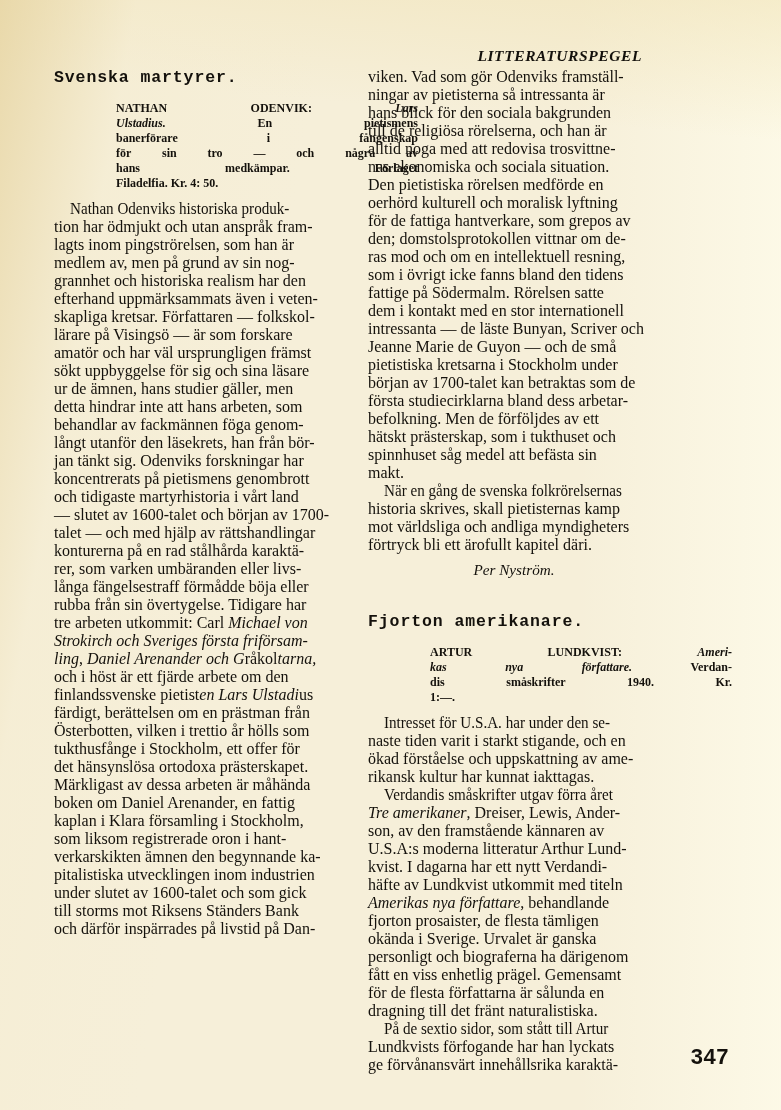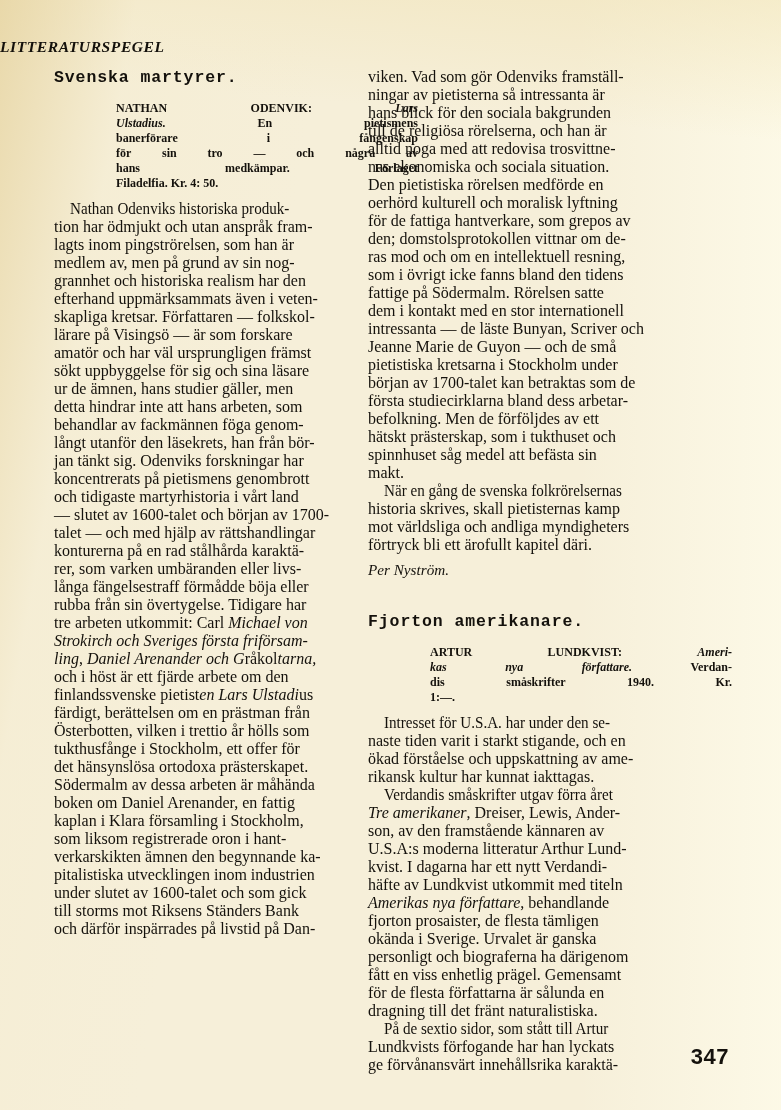--- a/index.html
+++ b/index.html
@@ -29,24 +29,24 @@
   .page {
     position: relative;
     z-index: 1;
     width: 781px;
     height: 1110px;
     box-sizing: border-box;
   }
 
   .running-head {
     position: absolute;
-    top: 38px;
+    top: 47px;
     left: 0;
     width: 642px;
-    text-align: left;
+    text-align: right;
     font-style: italic;
     font-weight: bold;
     font-size: 15.5px;
     letter-spacing: 0.6px;
     font-family: "Liberation Serif", "DejaVu Serif", serif;
   }
 
   .columns {
     position: absolute;
     top: 68px;
@@ -81,21 +81,21 @@
     line-height: 1.255;
     text-align: justify;
     text-align-last: left;
     font-weight: bold;
   }
 
   .signature {
     margin: 7px 0 0 0;
     font-size: 15.2px;
     font-style: italic;
-    text-align: left;
+    text-align: center;
     padding-right: 10px;
   }
 
   .gap-before-heading { height: 33px; }
 
   .folio {
     position: absolute;
     right: 52px;
     bottom: 40px;
     font-family: Liberation Sans, sans-serif;
@@ -154,21 +154,21 @@
           <span class="ln">rubba  från  sin  övertygelse.  Tidigare  har</span>
           <span class="ln">tre  arbeten  utkommit:  Carl  <i>Michael  von</i></span>
           <span class="ln"><i>Strokirch  och  Sveriges  första  friförsam</i>-</span>
           <span class="ln"><i>ling</i>, <i> Daniel  Arenander  och  G</i>råkol<i>tarna,</i></span>
           <span class="ln">och  i  höst  är  ett  fjärde  arbete  om  den</span>
           <span class="ln">finlandssvenske  pietist<i>en  Lars  Ulstadi</i>us</span>
           <span class="ln">färdigt,  berättelsen  om  en  prästman  från</span>
           <span class="ln">Österbotten,  vilken  i  trettio  år  hölls  som</span>
           <span class="ln">tukthusfånge  i  Stockholm,  ett  offer  för</span>
           <span class="ln">det  hänsynslösa  ortodoxa  prästerskapet.</span>
-          <span class="ln">Södermalm  av  dessa  arbeten  är  måhända</span>
+          <span class="ln">Märkligast  av  dessa  arbeten  är  måhända</span>
           <span class="ln">boken  om  Daniel  Arenander,  en  fattig</span>
           <span class="ln">kaplan  i  Klara  församling  i  Stockholm,</span>
           <span class="ln">som   liksom   registrerade  oron  i  hant-</span>
           <span class="ln">verkarskikten  ämnen  den  begynnande  ka-</span>
           <span class="ln">pitalistiska  utvecklingen  inom  industrien</span>
           <span class="ln">under  slutet  av  1600-talet  och  som  gick</span>
           <span class="ln">till  storms  mot  Riksens  Ständers  Bank</span>
           <span class="ln">och därför inspärrades på livstid på Dan-</span>
         </div>
     </div>

